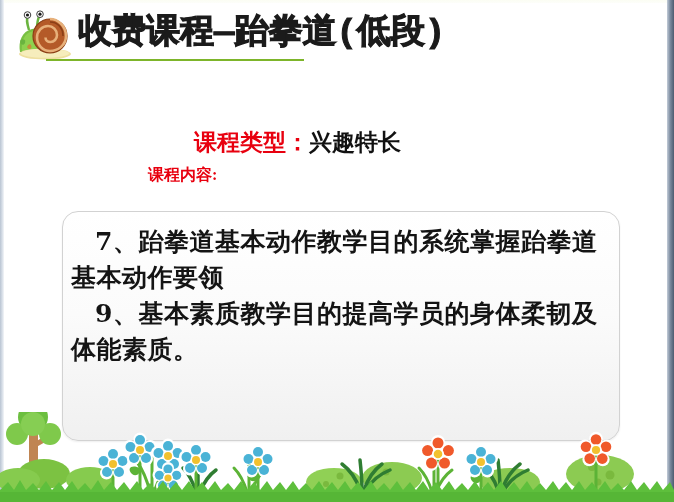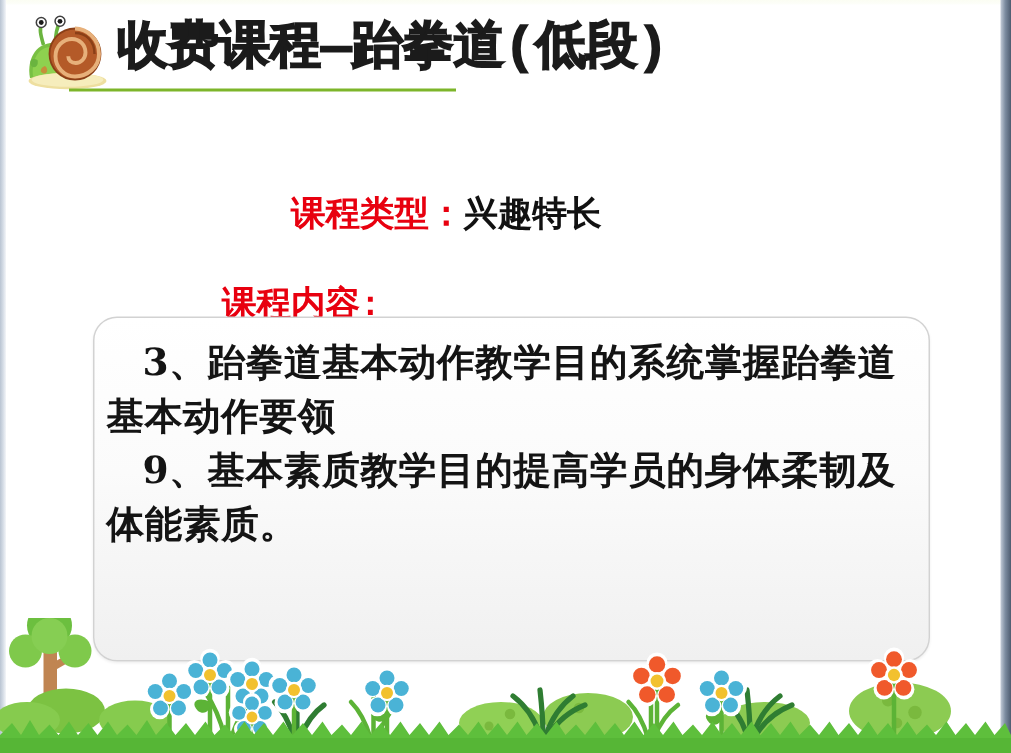--- a/index.html
+++ b/index.html
@@ -75,28 +75,28 @@
     font-size: 23px;
     line-height: 30px;
     white-space: nowrap;
     font-family: Liberation Mono, monospace;
     margin-left: 46px;
   }
   .course-type .lbl { color: #e8000f; font-weight: bold; }
   .course-type .val { color: #111111; font-weight: bold; }
   .course-content-label {
     position: absolute;
-    left: 148px; top: 189px;
+    left: 148px; top: 160px;
     height: 30px;
-    font-size: 23px;
+    font-size: 16px;
     line-height: 30px;
     color: #e8000f;
     font-weight: bold;
     white-space: nowrap;
-    font-family: Liberation Mono, monospace;
+    font-family: Liberation Serif, serif;
   }
 
   
   .panel {
     position: absolute;
     left: 62px; top: 211px;
     width: 558px; height: 230px;
     border: 1px solid #d2d2d2;
     border-radius: 16px;
     background: linear-gradient(to bottom, #ffffff 0%, #fbfbfb 45%, #f0f0f0 100%);
@@ -167,21 +167,21 @@
   </div>
 
   <div class="course-type">
     <span class="lbl">课程类型：</span><span class="val">兴趣特长</span>
   </div>
 
   <div class="course-content-label">课程内容:</div>
 
   <div class="panel">
     <div class="panel-body">
-      <p class="panel-line">3、跆拳道基本动作教学目的系统掌握跆拳道基本动作要领</p>
+      <p class="panel-line">7、跆拳道基本动作教学目的系统掌握跆拳道基本动作要领</p>
       <p class="panel-line">9、基本素质教学目的提高学员的身体柔韧及体能素质。</p>
     </div>
   </div>
 
   <div class="scene">
     <svg viewBox="0 0 674 90" width="674" height="90" preserveAspectRatio="none">
 
       <g>
         <rect x="29" y="10" width="9" height="55" fill="#c08552"></rect>
         <path d="M33 34 L47 26" stroke="#c08552" stroke-width="5" fill="none"></path>

